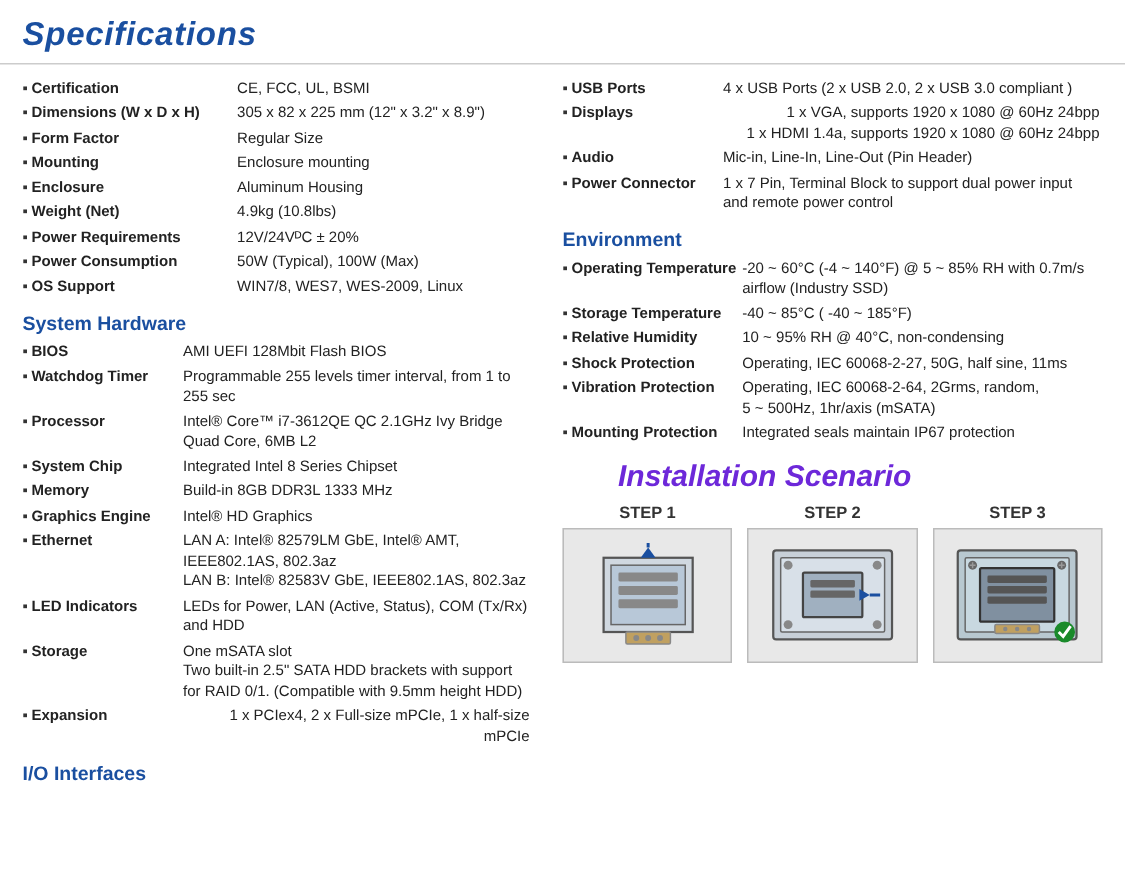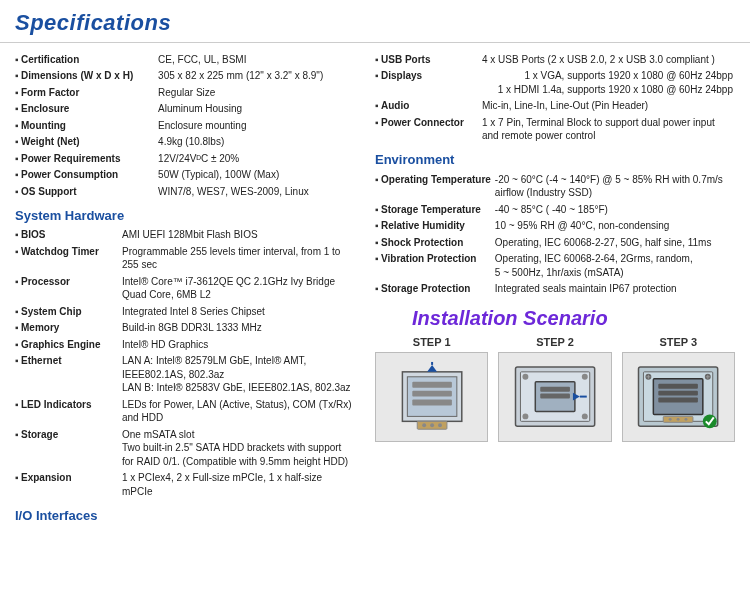--- a/index.html
+++ b/index.html
@@ -144,26 +144,26 @@
           </tr>
           <tr>
             <td>Dimensions (W x D x H)</td>
             <td style="white-space:pre-line;">305 x 82 x 225 mm (12" x 3.2" x 8.9")</td>
           </tr>
           <tr>
             <td>Form Factor</td>
             <td style="white-space:pre-line;">Regular Size</td>
           </tr>
           <tr>
+            <td>Mounting</td>
+            <td style="white-space:pre-line;">Enclosure mounting</td>
+          </tr>
+          <tr>
             <td>Enclosure</td>
             <td style="white-space:pre-line;">Aluminum Housing</td>
-          </tr>
-          <tr>
-            <td>Mounting</td>
-            <td style="white-space:pre-line;">Enclosure mounting</td>
           </tr>
           <tr>
             <td>Weight (Net)</td>
             <td style="white-space:pre-line;">4.9kg (10.8lbs)</td>
           </tr>
           <tr>
             <td>Power Requirements</td>
             <td style="white-space:pre-line;">12V/24VᴰC ± 20%</td>
           </tr>
           <tr>
@@ -213,21 +213,21 @@
             <td>LED Indicators</td>
             <td style="white-space:pre-line;">LEDs for Power, LAN (Active, Status), COM (Tx/Rx) and HDD</td>
           </tr>
           <tr>
             <td>Storage</td>
             <td style="white-space:pre-line;">One mSATA slot
 Two built-in 2.5" SATA HDD brackets with support for RAID 0/1. (Compatible with 9.5mm height HDD)</td>
           </tr>
           <tr>
             <td>Expansion</td>
-            <td style="white-space:pre-line;">1 x PCIex4, 2 x Full-size mPCIe, 1 x half-size mPCIe</td>
+            <td style="white-space:pre-line;text-align:right;">1 x PCIex4, 2 x Full-size mPCIe, 1 x half-size mPCIe</td>
           </tr>
         </tbody>
     </table>
 
     <div class="section-title">I/O Interfaces</div>
 
   </div>
 
   <div class="right-col">
 
@@ -271,21 +271,21 @@
           <tr>
             <td>Shock Protection</td>
             <td style="white-space:pre-line;">Operating, IEC 60068-2-27, 50G, half sine, 11ms</td>
           </tr>
           <tr>
             <td>Vibration Protection</td>
             <td style="white-space:pre-line;">Operating, IEC 60068-2-64, 2Grms, random,
 5 ~ 500Hz, 1hr/axis (mSATA)</td>
           </tr>
           <tr>
-            <td>Storage Protection</td>
+            <td>Mounting Protection</td>
             <td style="white-space:pre-line;">Integrated seals maintain IP67 protection</td>
           </tr>
         </tbody>
     </table>
 
     <div class="install-title">Installation Scenario</div>
     <div class="install-steps">
 
       <div class="install-step">
         <div class="step-label">STEP 1</div>

